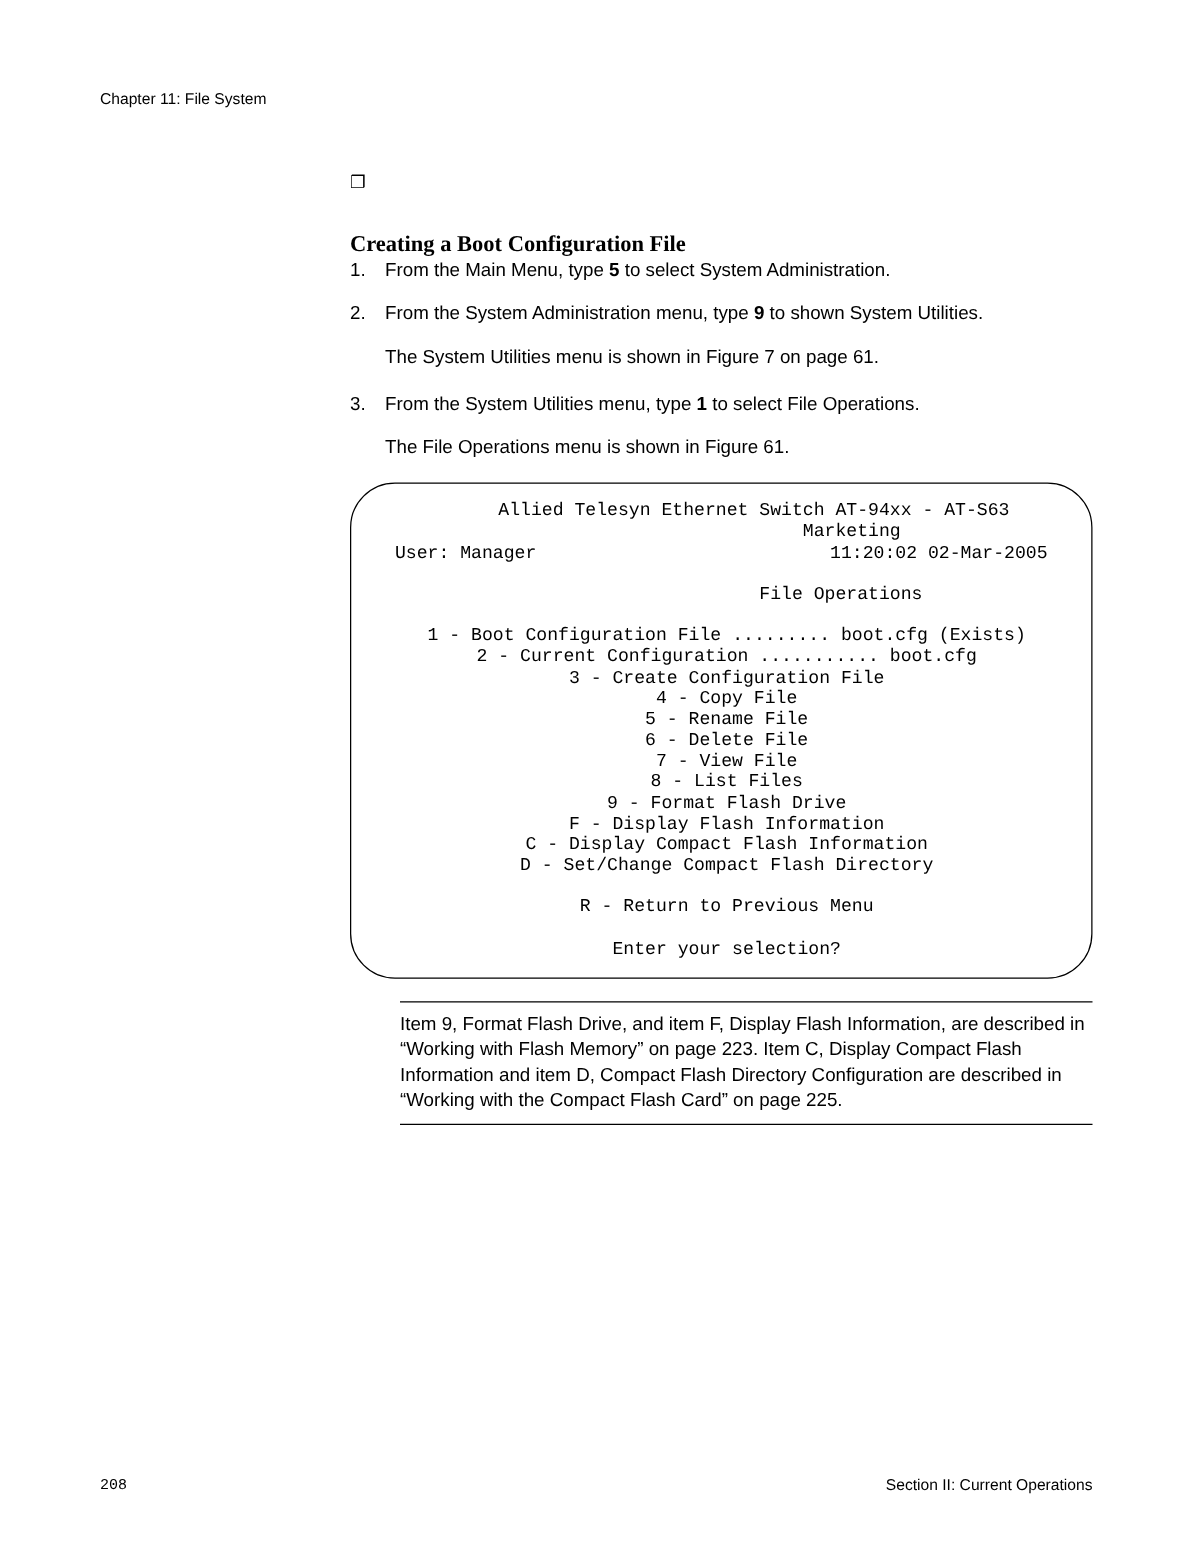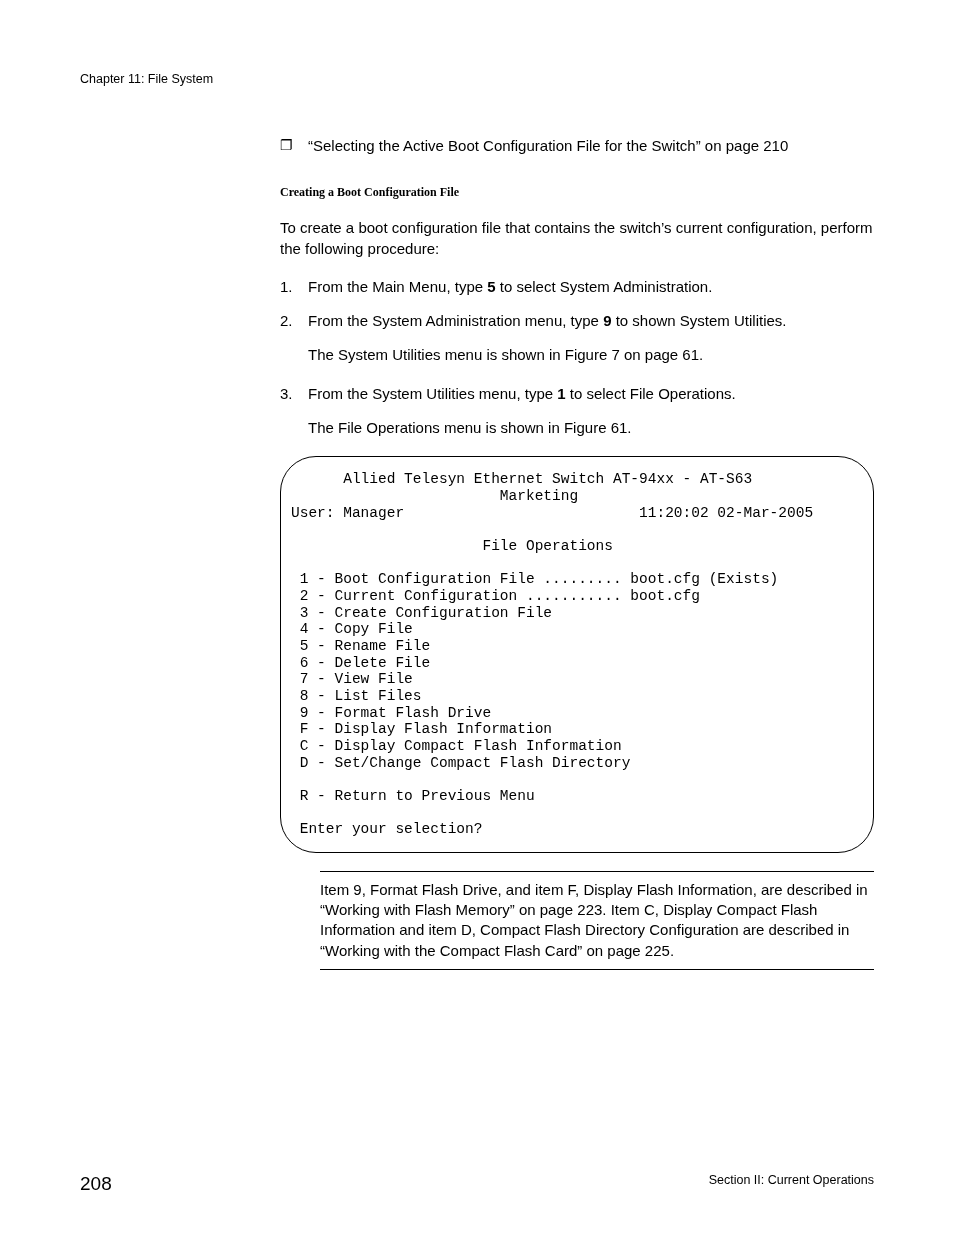--- a/index.html
+++ b/index.html
@@ -30,22 +30,21 @@
     margin-bottom: 28px;
   }
   .bullet-glyph {
     width: 28px;
     flex: 0 0 28px;
     font-size: 14px;
   }
   .section-heading {
     font-family: "Times New Roman", Times, serif;
     font-weight: bold;
-    font-size: 12px;
-    margin-bottom: 18px;
+    font-size: 18px;
   }
   .para {
     margin-bottom: 18px;
   }
   .step {
     display: flex;
     margin-bottom: 14px;
   }
   .step-num {
     flex: 0 0 28px;
@@ -60,20 +59,21 @@
   .terminal-box {
     border: 1px solid #000;
     border-radius: 36px;
     padding: 14px 10px 14px 10px;
     font-family: "Courier New", Courier, monospace;
     font-size: 14.5px;
     line-height: 1.15;
     white-space: pre;
     margin-top: 8px;
     margin-bottom: 18px;
+    text-align: center;
   }
   .figure-caption {
     text-align: center;
     font-size: 14.5px;
     margin-bottom: 22px;
   }
   .note-block {
     margin-left: 40px;
     border-top: 1px solid #000;
     border-bottom: 1px solid #000;
@@ -87,40 +87,39 @@
   .footer {
     position: absolute;
     bottom: 40px;
     left: 80px;
     right: 80px;
     display: flex;
     justify-content: space-between;
     font-size: 12.5px;
   }
   .footer .page-num {
-    font-size: 19px;
+    font-size: 12px;
+    font-family: Liberation Mono, monospace;
   }
 </style>
 </head>
 <body>
 
 <div class="page">
 
   <div class="running-header">Chapter 11: File System</div>
 
   <div class="content">
 
     <div class="bullet-row">
       <div class="bullet-glyph">❐</div>
-      <div>“Selecting the Active Boot Configuration File for the Switch” on page 210</div>
     </div>
 
     <div class="section-heading">Creating a Boot Configuration File</div>
 
-    <div class="para">To create a boot configuration file that contains the switch’s current configuration, perform the following procedure:</div>
 
     <div class="step">
       <div class="step-num">1.</div>
       <div class="step-body">
         <span>From the Main Menu, type </span><b>5</b><span> to select System Administration.</span>
       </div>
     </div>
 
     <div class="step">
       <div class="step-num">2.</div>

